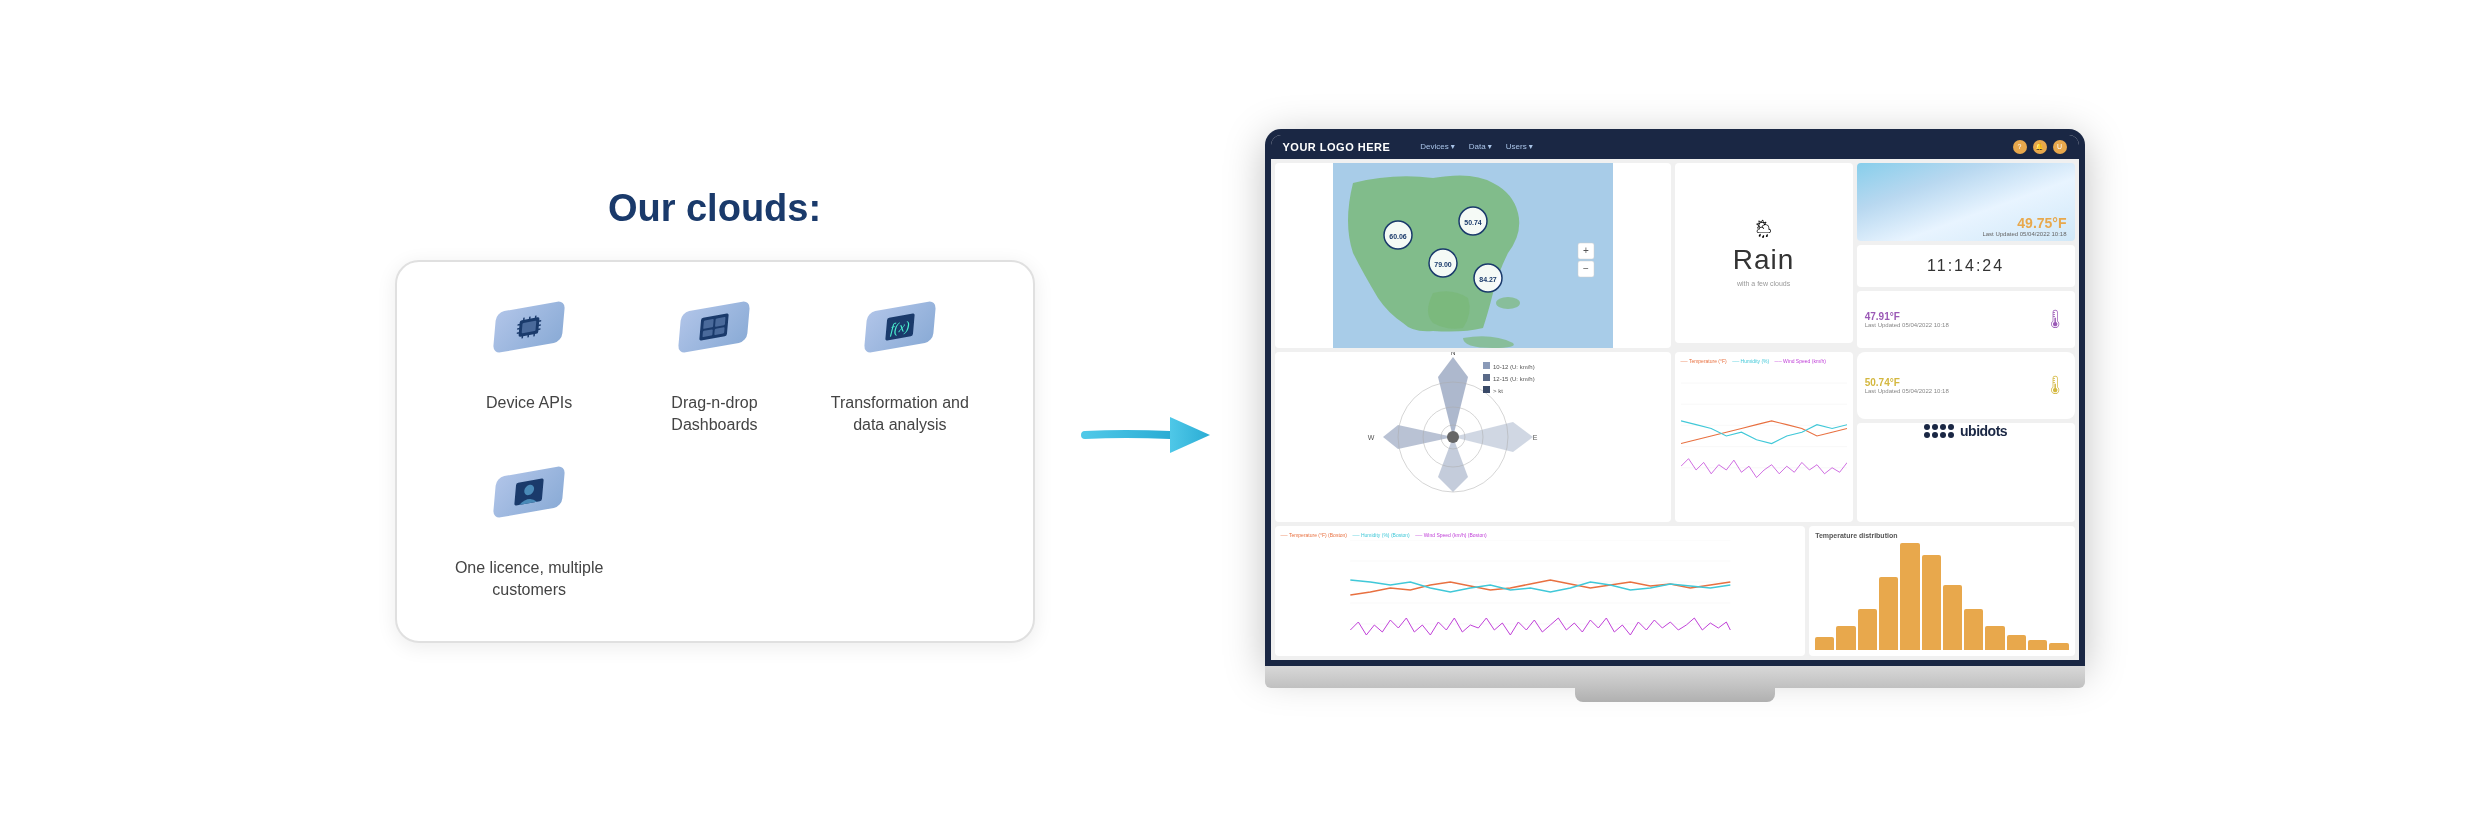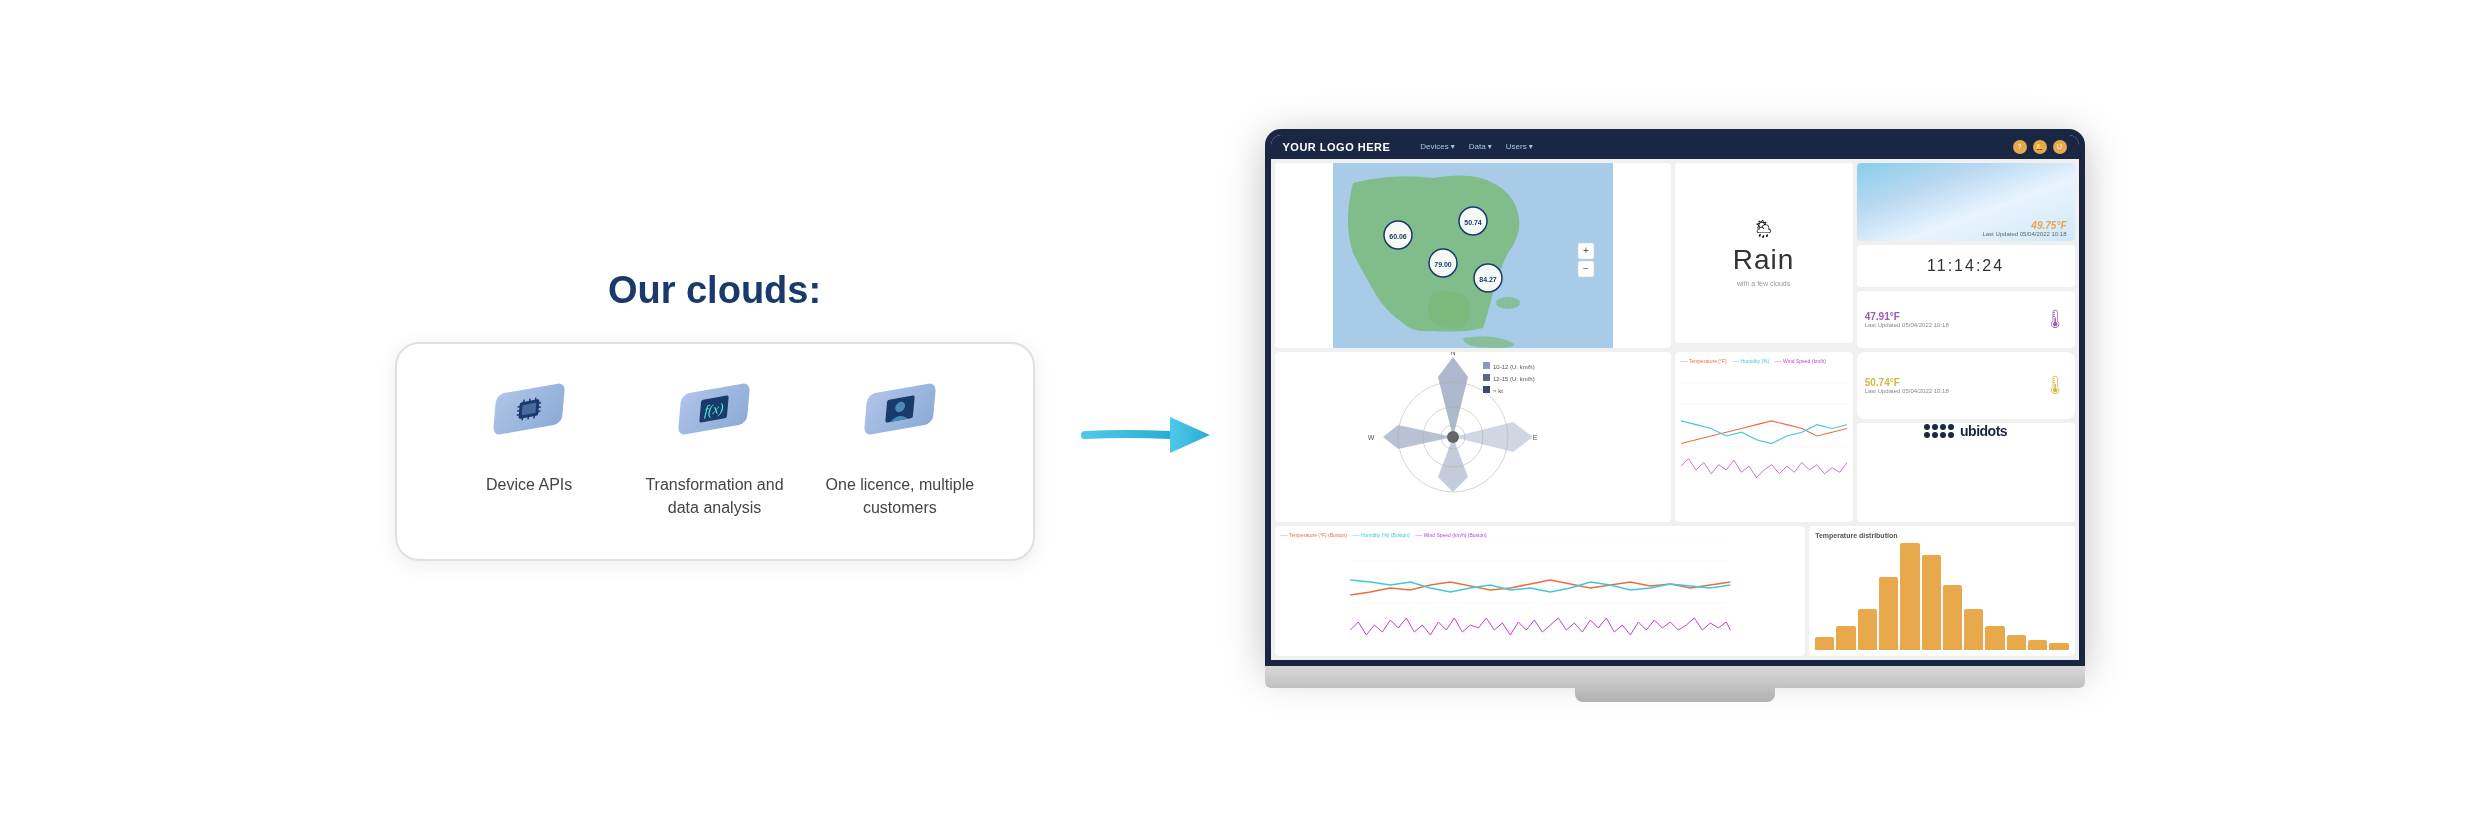--- a/index.html
+++ b/index.html
@@ -344,20 +344,41 @@
                   <line x1="12" y1="21" x2="12" y2="24" stroke="#1a3a6b" stroke-width="1.5"></line>
                   <line x1="18" y1="21" x2="18" y2="24" stroke="#1a3a6b" stroke-width="1.5"></line>
                   <line x1="24" y1="21" x2="24" y2="24" stroke="#1a3a6b" stroke-width="1.5"></line>
                 </svg>
               </div>
             </div>
           </div>
           <span class="tool-label">Device APIs</span>
         </div>
 
+        <div class="tool-item">
+          <div class="tool-icon-wrapper">
+            <div class="iso-icon">
+              <div class="iso-shadow"></div>
+              <div class="iso-bottom"></div>
+              <div class="iso-top">
+                <svg width="38" height="30" viewBox="0 0 38 30">
+                  <rect x="5" y="4" width="28" height="22" rx="2" fill="#1a3a6b"></rect>
+                  <rect x="8" y="7" width="10" height="8" rx="1" fill="#4a6a9b"></rect>
+                  <rect x="20" y="7" width="10" height="8" rx="1" fill="#4a6a9b"></rect>
+                  <rect x="8" y="17" width="10" height="6" rx="1" fill="#4a6a9b"></rect>
+                  <rect x="20" y="17" width="10" height="6" rx="1" fill="#4a6a9b"></rect>
+                </svg>
+              </div>
+            </div>
+          </div>
+          <span class="tool-label">
+            <span>Drag-n-drop</span><br>
+            <span>Dashboards</span>
+          </span>
+        </div>
 
 
         <div class="tool-item">
           <div class="tool-icon-wrapper">
             <div class="iso-icon">
               <div class="iso-shadow"></div>
               <div class="iso-bottom"></div>
               <div class="iso-top">
                 <svg width="38" height="30" viewBox="0 0 38 30">
                   <rect x="5" y="4" width="28" height="22" rx="2" fill="#1a3a6b"></rect>
@@ -476,21 +497,21 @@
 
               <div class="dash-card dash-weather">
                 <span style="font-size:18px;">🌦</span>
                 <span style="font-size:28px;font-weight:300;color:#333;letter-spacing:1px;">Rain</span>
                 <span style="font-size:7px;color:#999;">with a few clouds</span>
               </div>
 
               <div style="display:flex;flex-direction:column;gap:4px;height:185px;">
 
                 <div class="dash-sky-card" style="flex:1;background:linear-gradient(160deg,#87ceeb 0%,#b8d8f0 30%,#e8f4ff 60%,#d0e8f8 100%);display:flex;flex-direction:column;justify-content:flex-end;padding:4px 8px;border-radius:4px;">
-                  <div style="font-size:10px;font-weight:700;color:#e8a84c;font-style:italic;">49.75°F</div>
+                  <div style="font-size:14px;font-weight:700;color:#e8a84c;">49.75°F</div>
                   <div style="font-size:6px;color:#666;">Last Updated 05/04/2022 10:18</div>
                 </div>
 
                 <div class="dash-clock-card" style="flex:0.6;background:white;border-radius:4px;display:flex;align-items:center;justify-content:center;">
                   <span class="clock-display">11:14:24</span>
                 </div>
 
                 <div class="dash-temp-card" style="background:white;border-radius:4px;flex:0.7;display:flex;align-items:center;justify-content:space-between;padding:4px 8px;">
                   <div>
                     <div style="font-size:10px;font-weight:700;color:#9b59b6;">47.91°F</div>

